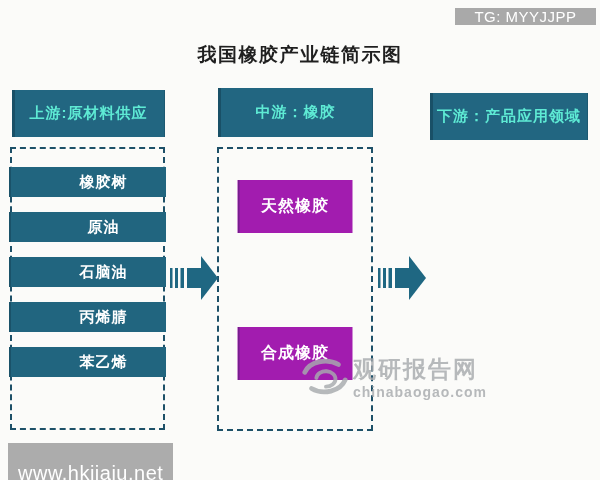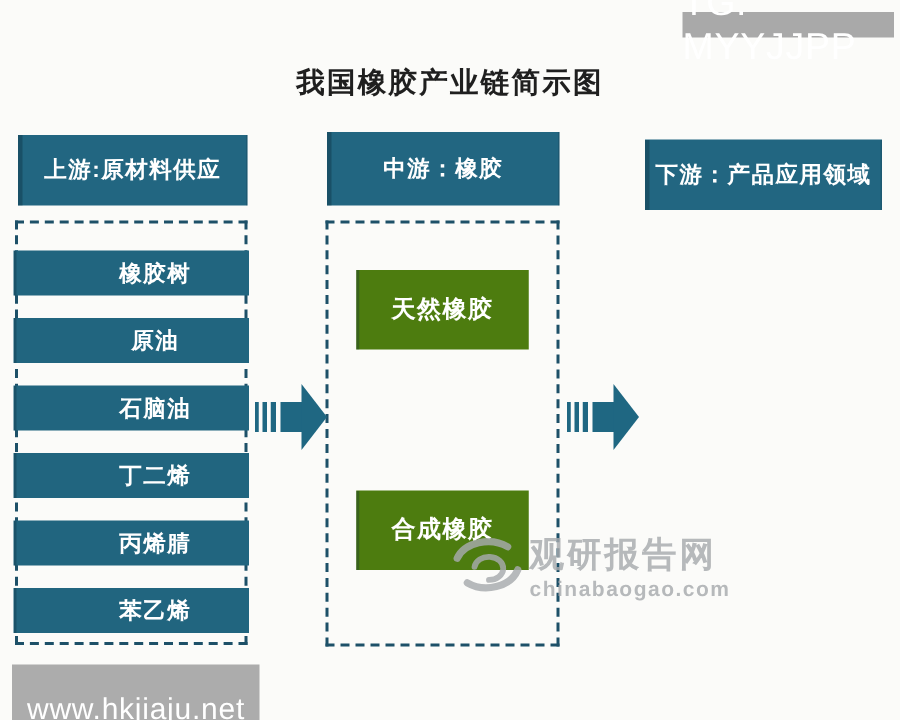--- a/index.html
+++ b/index.html
@@ -4,32 +4,32 @@
 <style>
   html,body{margin:0;padding:0;background:#fff;}
   .canvas{
     position:relative;width:600px;height:480px;overflow:hidden;
     background:#fbfbf9;
     font-family:"Liberation Sans","DejaVu Sans",sans-serif;
   }
   
   .tg-badge{
     position:absolute;top:8px;left:455px;width:141px;height:17px;
-    background:#a9a9a9;color:#ffffff;font-size:25px;letter-spacing:.5px;
+    background:#a9a9a9;color:#ffffff;font-size:15px;letter-spacing:.5px;
     display:flex;align-items:center;justify-content:center;
   }
   
   .title{
     position:absolute;top:42px;left:0;width:100%;text-align:center;
     font-family:"Liberation Serif","DejaVu Serif",serif;
     font-size:19px;font-weight:600;color:#1f1f1f;letter-spacing:1.5px;
   }
   
   .col-header{
-    position:absolute;background:#226681;color:#ffffff;
+    position:absolute;background:#226681;color:#5eead4;
     display:flex;align-items:center;justify-content:center;
     font-weight:bold;font-size:15px;letter-spacing:1px;
     box-shadow:inset 3px 0 0 rgba(10,40,55,.35), inset -1px 0 0 rgba(10,40,55,.2);
     text-align:right;
   }
   .h-left{left:12px;top:90px;width:153px;height:47px;}
   .h-mid{left:218px;top:88px;width:155px;height:49px;}
   .h-right{left:430px;top:93px;width:158px;height:47px;}
   
   .dash-box{
@@ -44,21 +44,21 @@
   .item-box{
     flex:0 0 auto;width:125px;height:30px;background:#21657f;color:#fff;
     font-size:15px;font-weight:bold;letter-spacing:1px;
     display:flex;align-items:center;justify-content:center;
     box-shadow:inset 2px 0 0 rgba(10,40,55,.3);
     padding-left:32px;
   }
   
   .mid-box{
     position:absolute;left:50%;transform:translateX(-50%);
-    width:115px;height:53px;background:#4d7c0f;color:#fff;
+    width:115px;height:53px;background:#a21caf;color:#fff;
     font-size:16px;font-weight:bold;letter-spacing:1px;
     display:flex;align-items:center;justify-content:center;
     box-shadow:inset 2px 0 0 rgba(10,40,55,.3);
   }
   .mid-1{top:31px;}
   .mid-2{top:178px;}
   
   .arrow{position:absolute;width:48px;height:44px;}
   .a1{left:170px;top:256px;}
   .a2{left:378px;top:256px;}
@@ -95,21 +95,20 @@
     <span>中游：橡胶</span>
   </div>
   <div class="col-header h-right">
     <span>下游：产品应用领域</span>
   </div>
 
   <div class="dash-box d-left">
     <div class="item-box">橡胶树</div>
     <div class="item-box">原油</div>
     <div class="item-box">石脑油</div>
-    <div class="item-box">丁二烯</div>
     <div class="item-box">丙烯腈</div>
     <div class="item-box">苯乙烯</div>
   </div>
 
   <div class="dash-box d-mid">
     <div class="mid-box mid-1">天然橡胶</div>
     <div class="mid-box mid-2">合成橡胶</div>
   </div>
 
 

